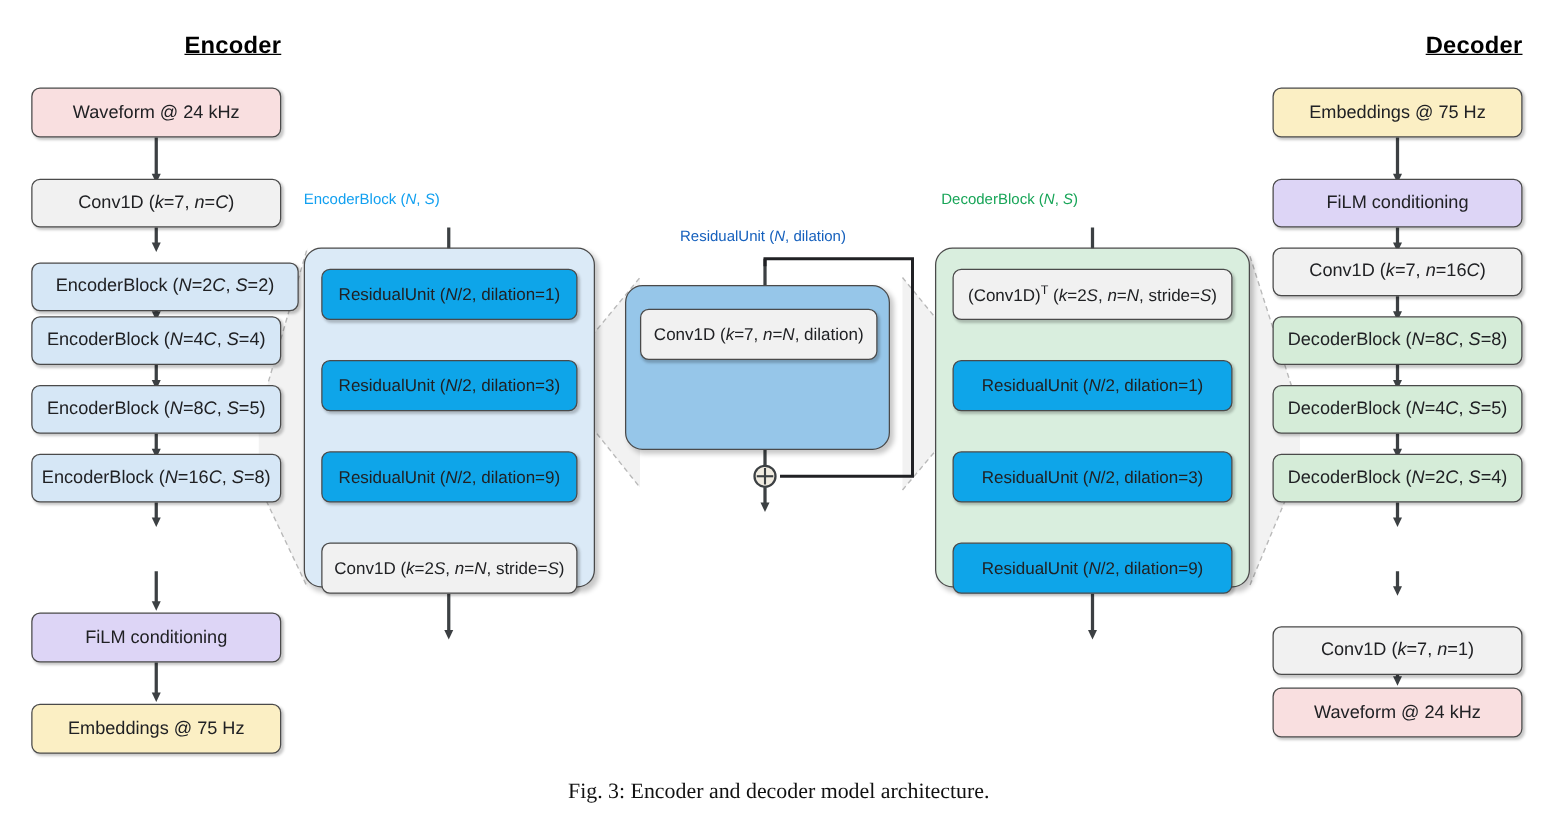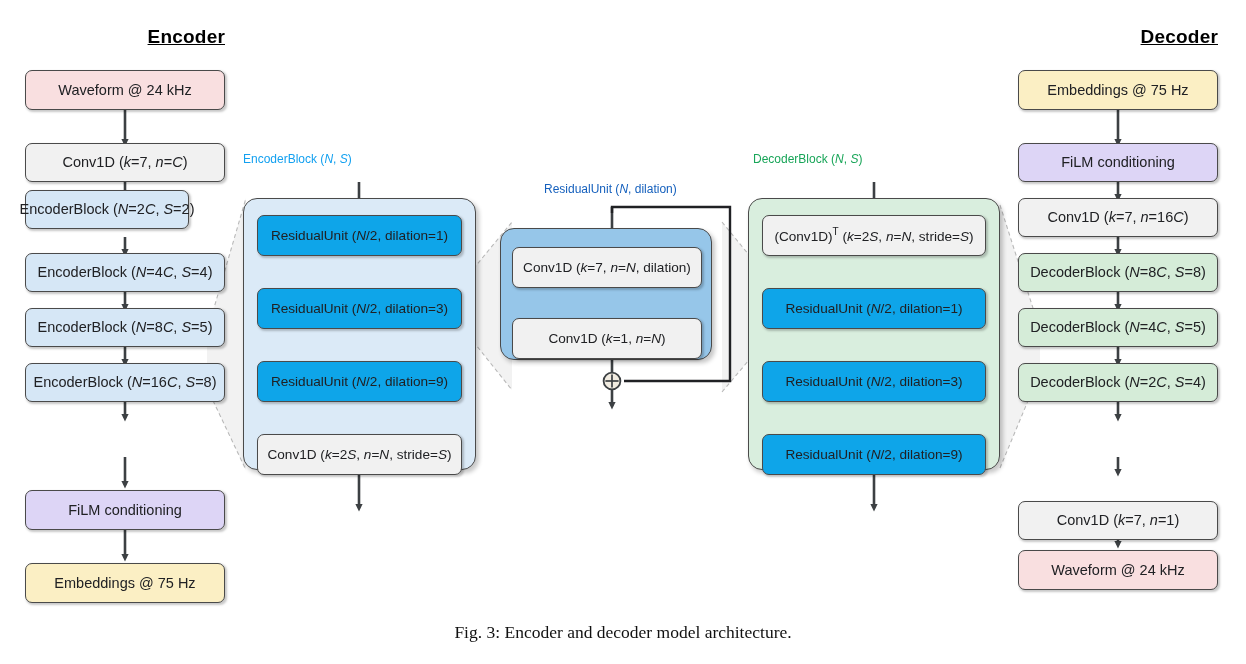--- a/index.html
+++ b/index.html
@@ -147,21 +147,21 @@
   <div class="col-title" style="left:25px;top:26px;width:200px;">Encoder</div>
 
   <div class="node n-pink" style="left:25px;top:70px;width:200px;height:40px;">
     <span>Waveform @ 24 kHz</span>
   </div>
 
   <div class="node n-gray" style="left:25px;top:143px;width:200px;height:39px;">
     <span>Conv1D (<i>k</i>=7, <i>n</i>=<i>C</i>)</span>
   </div>
 
-  <div class="node n-blue" style="left:25px;top:190px;width:164px;height:39px;justify-content:center;">
+  <div class="node n-blue" style="left:25px;top:210px;width:214px;height:39px;justify-content:center;">
     <span>EncoderBlock (<i>N</i>=2<i>C</i>, <i>S</i>=2)</span>
   </div>
 
   <div class="node n-blue" style="left:25px;top:253px;width:200px;height:39px;">
     <span>EncoderBlock (<i>N</i>=4<i>C</i>, <i>S</i>=4)</span>
   </div>
 
   <div class="node n-blue" style="left:25px;top:308px;width:200px;height:39px;">
     <span>EncoderBlock (<i>N</i>=8<i>C</i>, <i>S</i>=5)</span>
   </div>
@@ -196,23 +196,20 @@
     <span>Conv1D (<i>k</i>=2<i>S</i>, <i>n</i>=<i>N</i>, stride=<i>S</i>)</span>
   </div>
 
   <div class="panel-title pt-residual" style="left:500px;top:182px;margin-left:44px;">ResidualUnit (<i>N</i>, dilation)</div>
 
   <div class="panel p-blue-med" style="left:500px;top:228px;width:212px;height:132px;"></div>
 
   <div class="node n-gray small" style="left:512px;top:247px;width:190px;height:41px;">
     <span>Conv1D (<i>k</i>=7, <i>n</i>=<i>N</i>, dilation)</span>
   </div>
-  <div class="node n-gray small" style="left:512px;top:318px;width:190px;height:41px;">
-    <span>Conv1D (<i>k</i>=1, <i>n</i>=<i>N</i>)</span>
-  </div>
 
   <div class="panel-title pt-decoder" style="left:753px;top:152px;">DecoderBlock (<i>N</i>, <i>S</i>)</div>
 
   <div class="panel p-green-light" style="left:748px;top:198px;width:252px;height:272px;"></div>
 
   <div class="node n-gray small" style="left:762px;top:215px;width:224px;height:41px;">
     <span>(Conv1D)<sup style="font-size:10px;">T</sup> (<i>k</i>=2<i>S</i>, <i>n</i>=<i>N</i>, stride=<i>S</i>)</span>
   </div>
   <div class="node n-blue-med small" style="left:762px;top:288px;width:224px;height:41px;">
     <span>ResidualUnit (<i>N</i>/2, dilation=1)</span>

